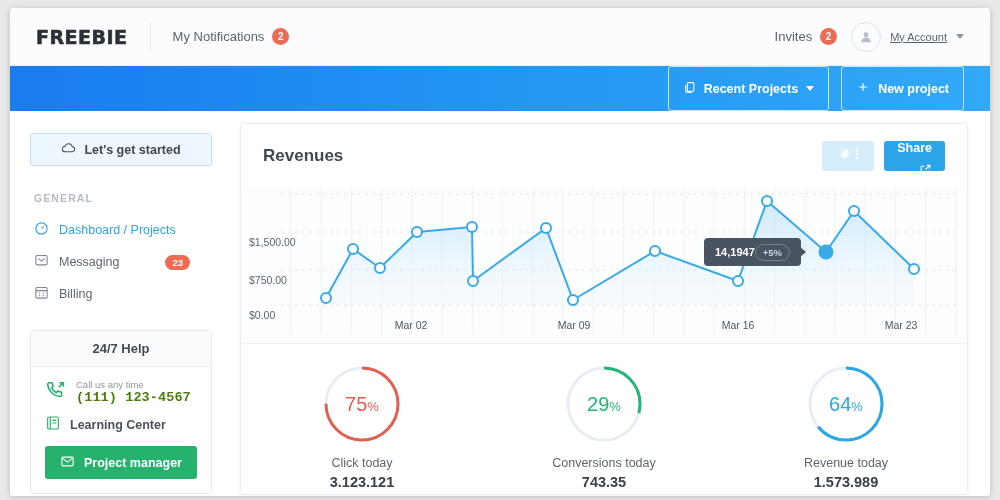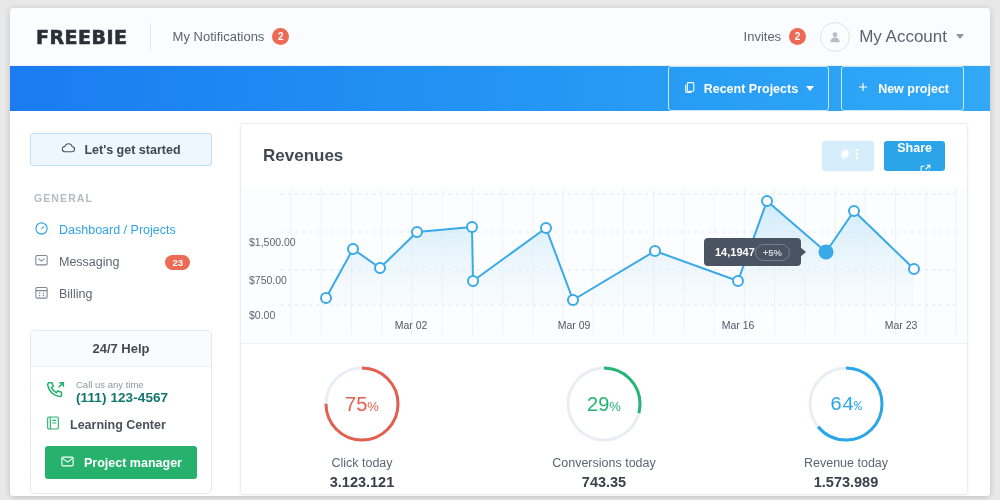--- a/index.html
+++ b/index.html
@@ -39,21 +39,21 @@
     display: inline-flex; align-items: center; justify-content: center;
     padding: 0 5px;
   }
   .spacer { flex: 1; }
   .top-right { display: flex; align-items: center; gap: 14px; }
   .avatar-circle {
     width: 30px; height: 30px; border-radius: 50%;
     border: 1px solid #dfe3e8; display: flex; align-items: center; justify-content: center;
     color: #b6bdc6;
   }
-  .account { font-size: 17px; color: #5a6573; display: flex; align-items: center; gap: 9px; }
+  .account { font-size: 11px; color: #5a6573; display: flex; align-items: center; gap: 9px; text-decoration: underline; }
   .caret { width: 0; height: 0; border-left: 4.5px solid transparent; border-right: 4.5px solid transparent; border-top: 5px solid #8b95a1; }
 
   
   .bluebar {
     height: 45px;
     background: linear-gradient(to right, #1a7cf0 0%, #2497f4 55%, #31a9f7 100%);
     display: flex; align-items: center; justify-content: flex-end;
     padding: 0 26px; gap: 12px;
   }
   .bbtn {
@@ -93,21 +93,21 @@
     margin: 20px 20px 0 20px; border: 1px solid #e6eaee; border-radius: 4px; overflow: hidden;
   }
   .help-title {
     height: 36px; background: #fafbfc; border-bottom: 1px solid #eceff2;
     display: flex; align-items: center; justify-content: center;
     font-size: 13px; font-weight: 700; color: #434b55;
   }
   .help-body { padding: 12px 14px 14px 14px; }
   .phone-row { display: flex; align-items: center; gap: 9px; }
   .phone-txt .cap { font-size: 9.5px; color: #8c96a1; line-height: 1.2; }
-  .phone-txt .num { font-size: 13.5px; font-weight: 700; color: #0f766e; letter-spacing: .1px; }
+  .phone-txt .num { font-size: 13.5px; font-weight: 700; color: #4d7c0f; letter-spacing: .1px; font-family: Liberation Mono, monospace; }
   .lc-row { display: flex; align-items: center; gap: 9px; margin-top: 10px; font-size: 12.5px; font-weight: 600; color: #4a525c; }
   .pm-btn {
     margin-top: 12px; height: 33px; background: #26b26d; border-radius: 3px;
     display: flex; align-items: center; justify-content: center; gap: 9px;
     color: #fff; font-size: 12.5px; font-weight: 700;
   }
 
   
   .main { flex: 1; padding: 12px 22px 0 8px; }
   .card {
@@ -410,21 +410,21 @@
                   <circle cx="42" cy="42" r="36" fill="none" stroke="#e8eef4" stroke-width="3"></circle>
                   <circle cx="42" cy="42" r="36" fill="none" stroke="#23b573" stroke-width="3" stroke-linecap="butt" stroke-dasharray="65.59645460695488 226.1946710584651" transform="rotate(-90 42 42)"></circle>
                 </svg><div class="donut-pct" style="color: rgb(35, 181, 115);"><span>29</span><span class="sm">%</span></div></div>
               <div class="donut-label">Conversions today</div>
               <div class="donut-value">743.35</div>
             </div>
             <div class="donut-cell">
               <div class="donut-holder"><svg width="84" height="84" viewBox="0 0 84 84">
                   <circle cx="42" cy="42" r="36" fill="none" stroke="#e8eef4" stroke-width="3"></circle>
                   <circle cx="42" cy="42" r="36" fill="none" stroke="#2aa7e8" stroke-width="3" stroke-linecap="butt" stroke-dasharray="144.76458947741767 226.1946710584651" transform="rotate(-90 42 42)"></circle>
-                </svg><div class="donut-pct" style="color: rgb(42, 167, 232); font-family: Liberation Mono, monospace;"><span>64</span><span class="sm">%</span></div></div>
+                </svg><div class="donut-pct" style="color: rgb(42, 167, 232);"><span>64</span><span class="sm">%</span></div></div>
               <div class="donut-label">Revenue today</div>
               <div class="donut-value">1.573.989</div>
             </div>
           </div>
 
       </div>
     </div>
   </div>
 </div>
 

